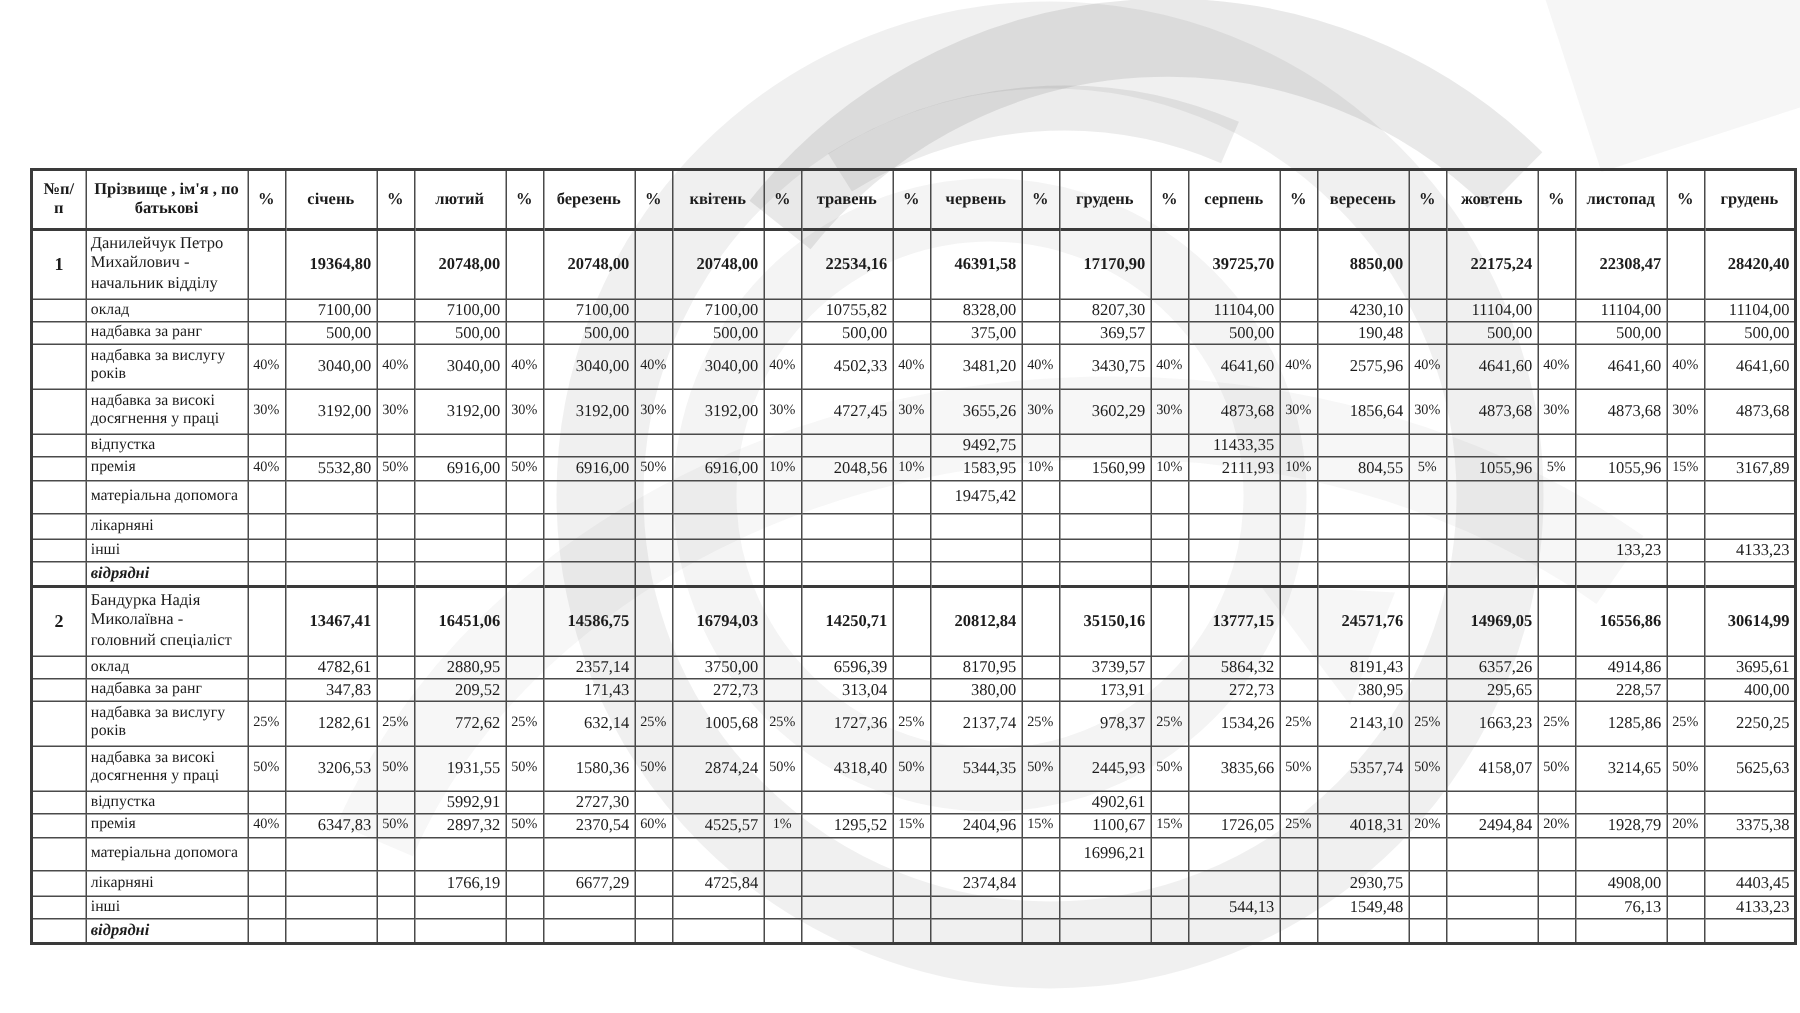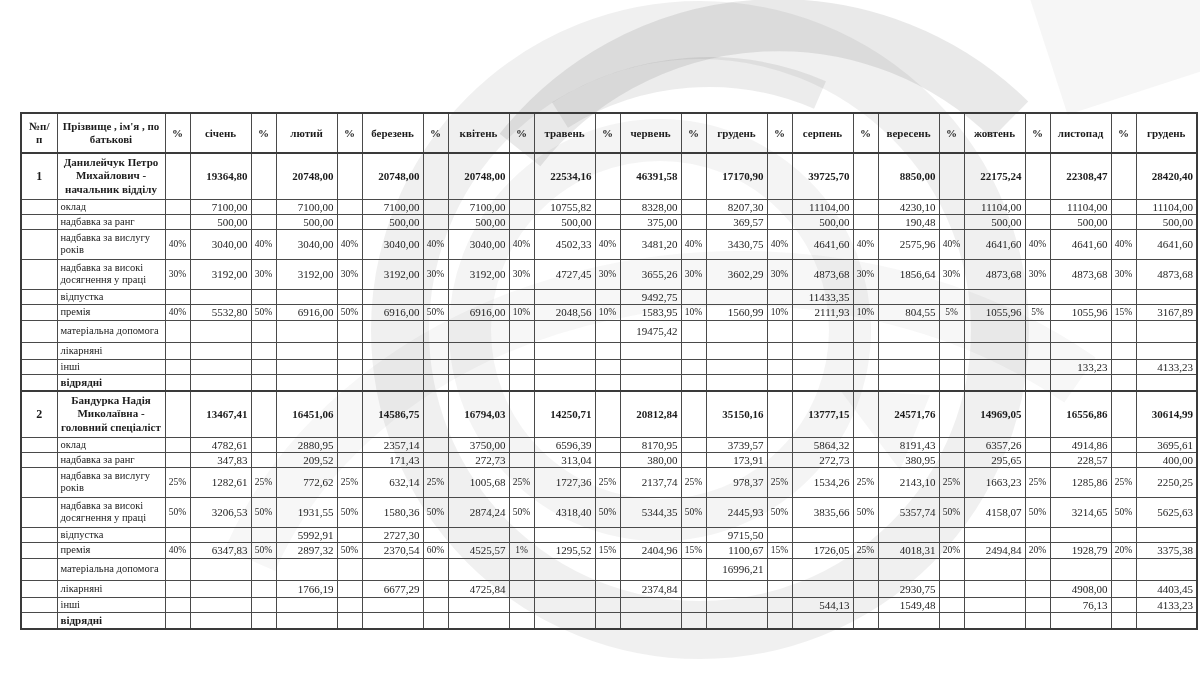--- a/index.html
+++ b/index.html
@@ -27,26 +27,26 @@
   }
   table.salary{border:2px solid #3a3a3a;}
   tr.header-row th{
     font-size:11px;font-weight:bold;text-align:center;vertical-align:middle;
     white-space:pre-line;line-height:1.15;border-bottom:2px solid #3a3a3a;
   }
   th.corner{font-size:10.5px;text-align:left;vertical-align:top;}
   th.namehead{text-align:left;font-size:11px;}
   tr.emp-row td{border-top:2px solid #3a3a3a;}
   td.lbl{font-size:10.5px;text-align:left;line-height:1.1;white-space:pre-line;}
-  td.lbl.bold-italic{font-weight:bold;font-size:11px;}
+  td.lbl.bold-italic{font-weight:bold;font-style:italic;font-size:11px;}
   td.num{text-align:right;font-variant-numeric:tabular-nums;padding-right:4px;}
   td.pct{text-align:center;font-size:9.5px;padding:0 1px;}
   td.total{font-weight:bold;vertical-align:bottom;padding-bottom:3px;}
   td.empname{
-    font-weight:bold;font-size:11px;line-height:1.25;text-align:center;
+    font-weight:normal;font-size:11px;line-height:1.25;text-align:left;
     white-space:pre-line;vertical-align:top;padding-top:1px;
   }
   td.empnum{text-align:center;font-weight:bold;font-size:12px;}
 </style>
 </head>
 <body>
 
 <div class="page">
 
   <svg class="watermark" width="1200" height="675" viewBox="0 0 1200 675">
@@ -587,21 +587,21 @@
           <td class="num">5992,91</td>
           <td class="pct"></td>
           <td class="num">2727,30</td>
           <td class="pct"></td>
           <td class="num"></td>
           <td class="pct"></td>
           <td class="num"></td>
           <td class="pct"></td>
           <td class="num"></td>
           <td class="pct"></td>
-          <td class="num">9715,50</td>
+          <td class="num">4902,61</td>
           <td class="pct"></td>
           <td class="num"></td>
           <td class="pct"></td>
           <td class="num"></td>
           <td class="pct"></td>
           <td class="num"></td>
           <td class="pct"></td>
           <td class="num"></td>
           <td class="pct"></td>
           <td class="num"></td>

